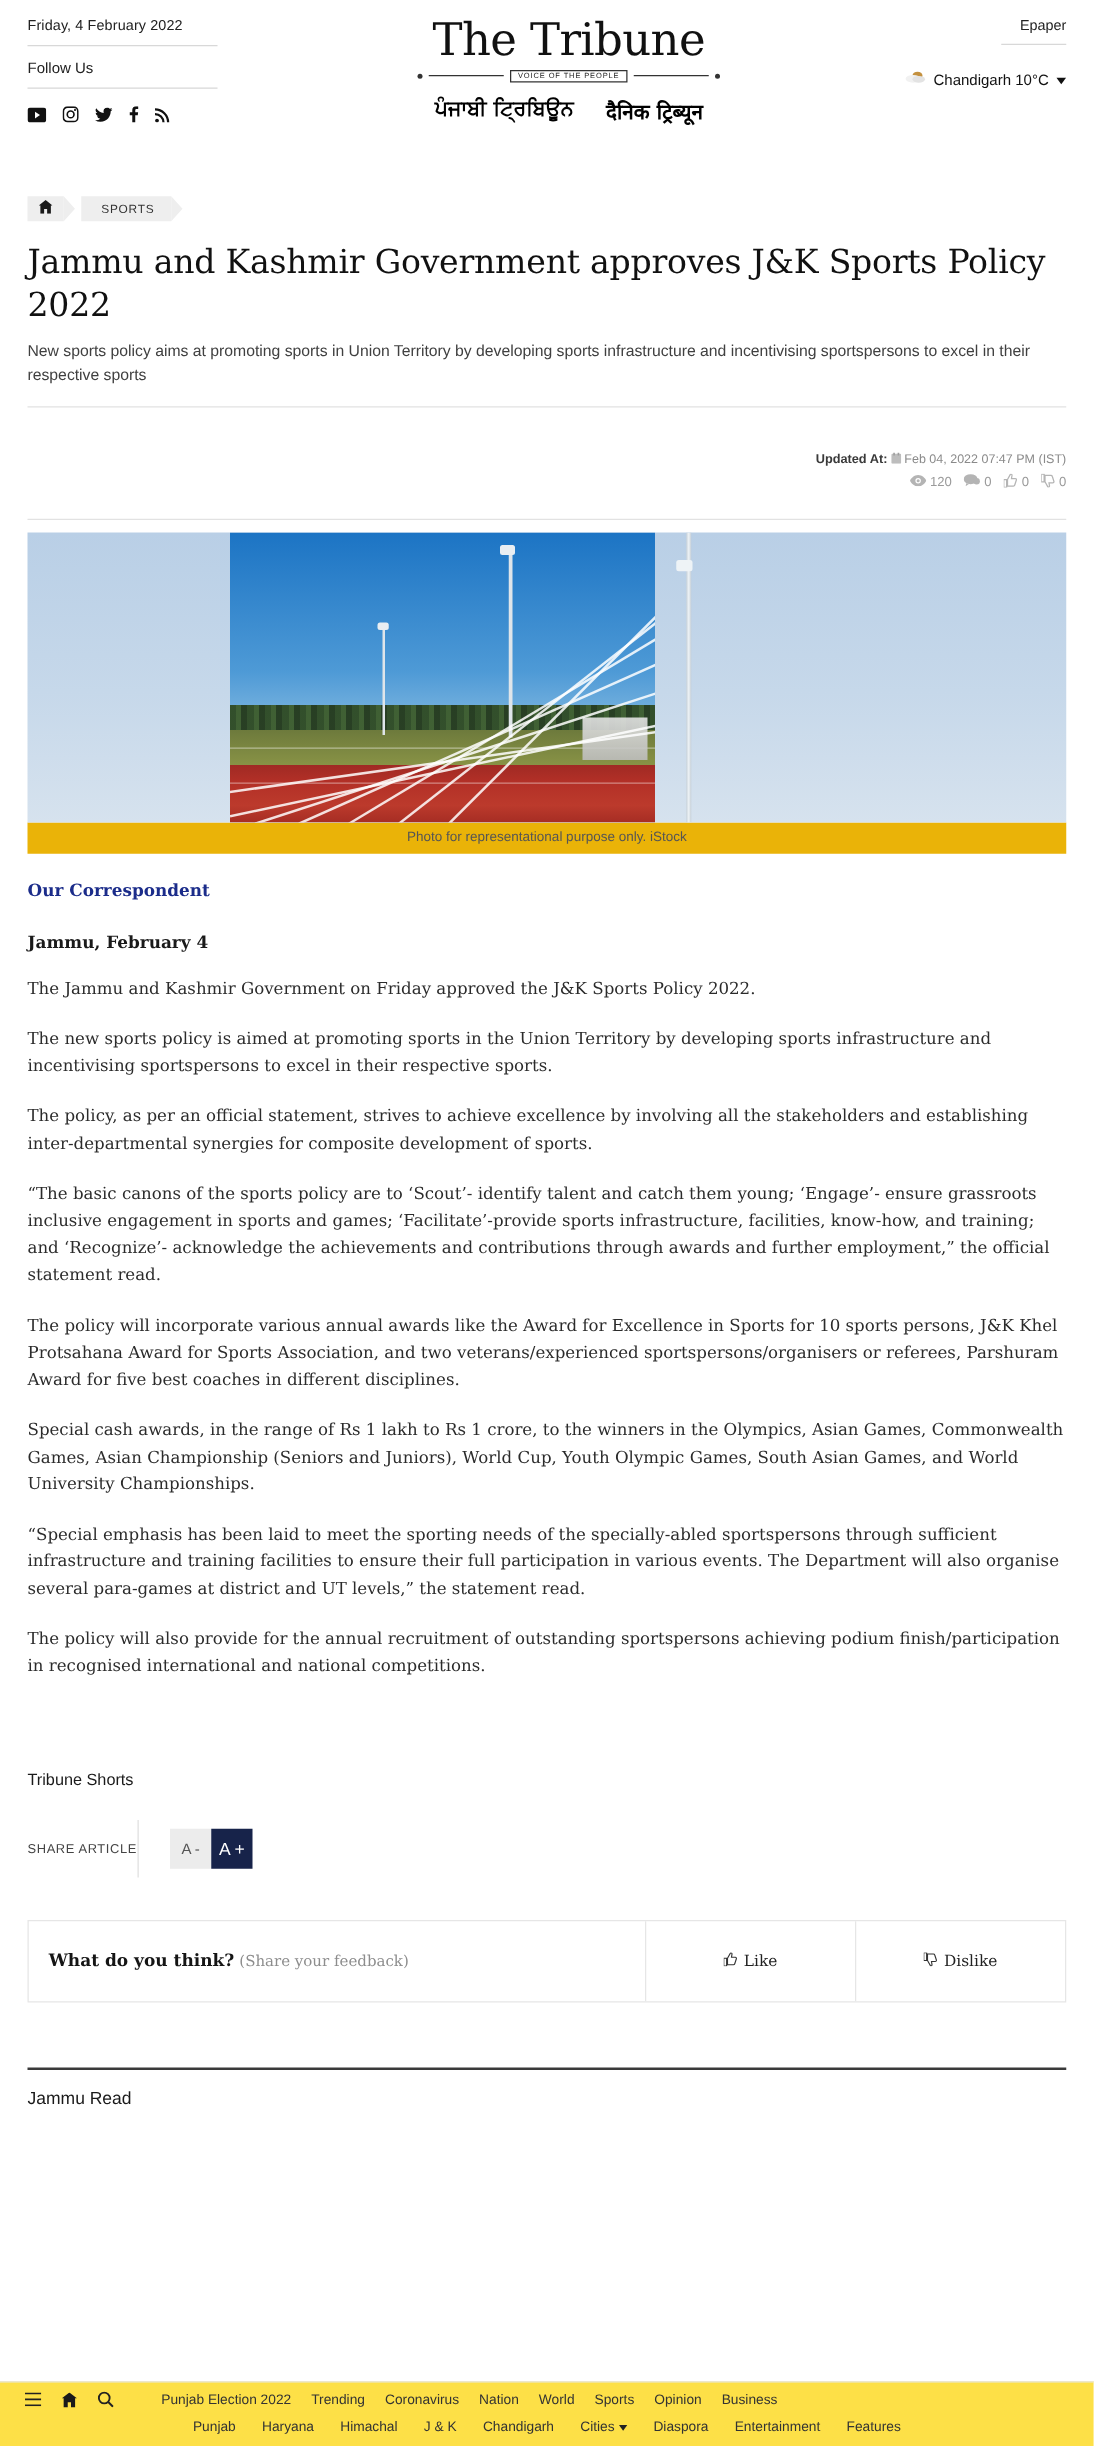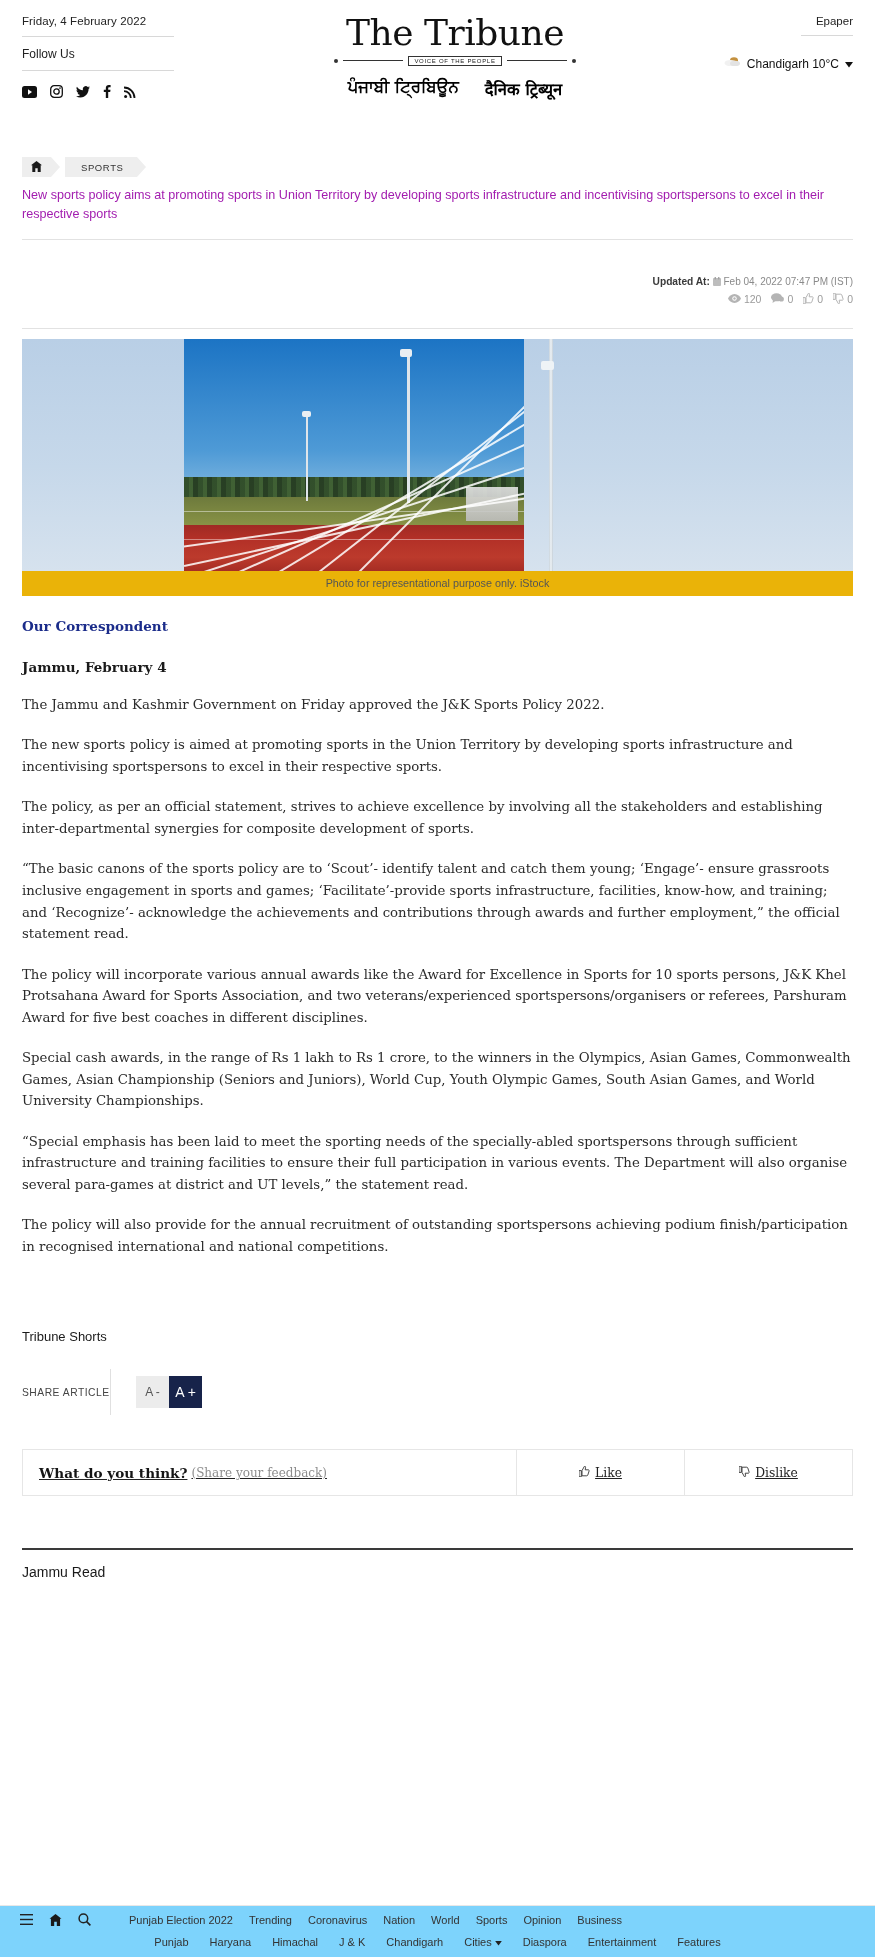--- a/index.html
+++ b/index.html
@@ -102,21 +102,21 @@
     font-weight: 400;
     font-size: 26.5px;
     line-height: 1.32;
     color: #111;
     margin-top: 16px;
     letter-spacing: -0.2px;
   }
   .standfirst {
     font-size: 12.6px;
     line-height: 1.5;
-    color: #a21caf;
+    color: #404040;
     margin-top: 9px;
   }
   .rule-thin { height: 1px; background: #e2e2e2; margin-top: 15px; }
 
   .metarow { padding: 8px 0 7px 0; text-align: right; }
   .updated-line { font-size: 10px; color: #8a8a8a; margin-top: 28px; }
   .updated-line b { color: #3a3a3a; font-weight: 700; font-size: 10.2px; }
   .stats { margin-top: 6px; font-size: 10.5px; color: #9b9b9b; display:flex; justify-content:flex-end; align-items:center; gap:10px;}
   .stat { display: inline-flex; align-items: center; gap: 3px; }
 
@@ -186,40 +186,40 @@
   .share-div { width:1px; height:46px; background:#e0e0e0; margin-right:25px;}
   .fsz { display: flex; }
   .fsz .b {
     width: 33px; height: 32px; display: flex; align-items: center; justify-content: center;
     font-size: 12px;
   }
   .fsz .minus { background: #ececec; color: #555; }
   .fsz .plus { background: #17234a; color: #fff; font-size: 14px; }
 
   .feedback {
-    display: flex; border: 1px solid #e6e6e6; margin-top: 36px; height: 47px; text-decoration: underline;
+    display: flex; border: 1px solid #e6e6e6; margin-top: 36px; height: 66px;
   }
   .fb-left { flex: 1 1 auto; display:flex; align-items:center; padding-left: 16px; }
   .fb-q {
     font-family: "DejaVu Serif", serif; font-weight: 700; font-size: 13.6px; color:#151515;
   }
   .fb-sub { font-family:"DejaVu Serif",serif; font-size: 12px; color:#8d8d8d; margin-left:4px;}
   .fb-btn {
     width: 168px; flex: 0 0 168px; border-left: 1px solid #e6e6e6;
     display:flex; align-items:center; justify-content:center; gap:5px;
     font-family:"DejaVu Serif",serif; font-size: 12.3px; color:#222;
   }
 
   .thickrule { height: 2px; background: #3a3a3a; margin-top: 52px; }
   .mostread { font-size: 14px; color:#1a1a1a; margin-top: 14px; }
 
   
   .botnav {
     position: absolute; left: 0; right: 0; bottom: 0;
-    background: #7dd3fc; border-top: 1px solid #e8e8e8;
+    background: #fde047; border-top: 1px solid #e8e8e8;
   }
   .bn-row1 {
     display: flex; align-items: center; gap: 16px;
     padding: 7px 20px 4px 20px;
     font-size: 11px; color: #333;
   }
   .bn-row1 .sp { width: 6px; }
   .bn-row2 {
     display: flex; align-items: center; justify-content: center; gap: 21px;
     padding: 6px 20px 9px 20px;
@@ -314,20 +314,21 @@
     <div class="crumb home">
       <span>
         <svg width="11" height="11" viewBox="0 0 11 11">
             <path d="M5.5 0L0 4.3h1.3V11h3V7.2h2.4V11h3V4.3H11z" fill="#1a1a1a"></path>
           </svg>
       </span>
     </div>
     <div class="crumb sec">SPORTS</div>
   </div>
 
+  <h1 class="headline">Jammu and Kashmir Government approves J&amp;K Sports Policy 2022</h1>
   <div class="standfirst">New sports policy aims at promoting sports in Union Territory by developing sports infrastructure and incentivising sportspersons to excel in their respective sports</div>
 
   <div class="rule-thin"></div>
 
   <div class="metarow">
     <div class="updated-line">
       <b>Updated At:</b>
       <span>
         <svg width="8" height="9" viewBox="0 0 8 9" style="vertical-align:-1px">
             <rect x="0" y="1" width="8" height="8" rx="1" fill="#bdbdbd"></rect>

